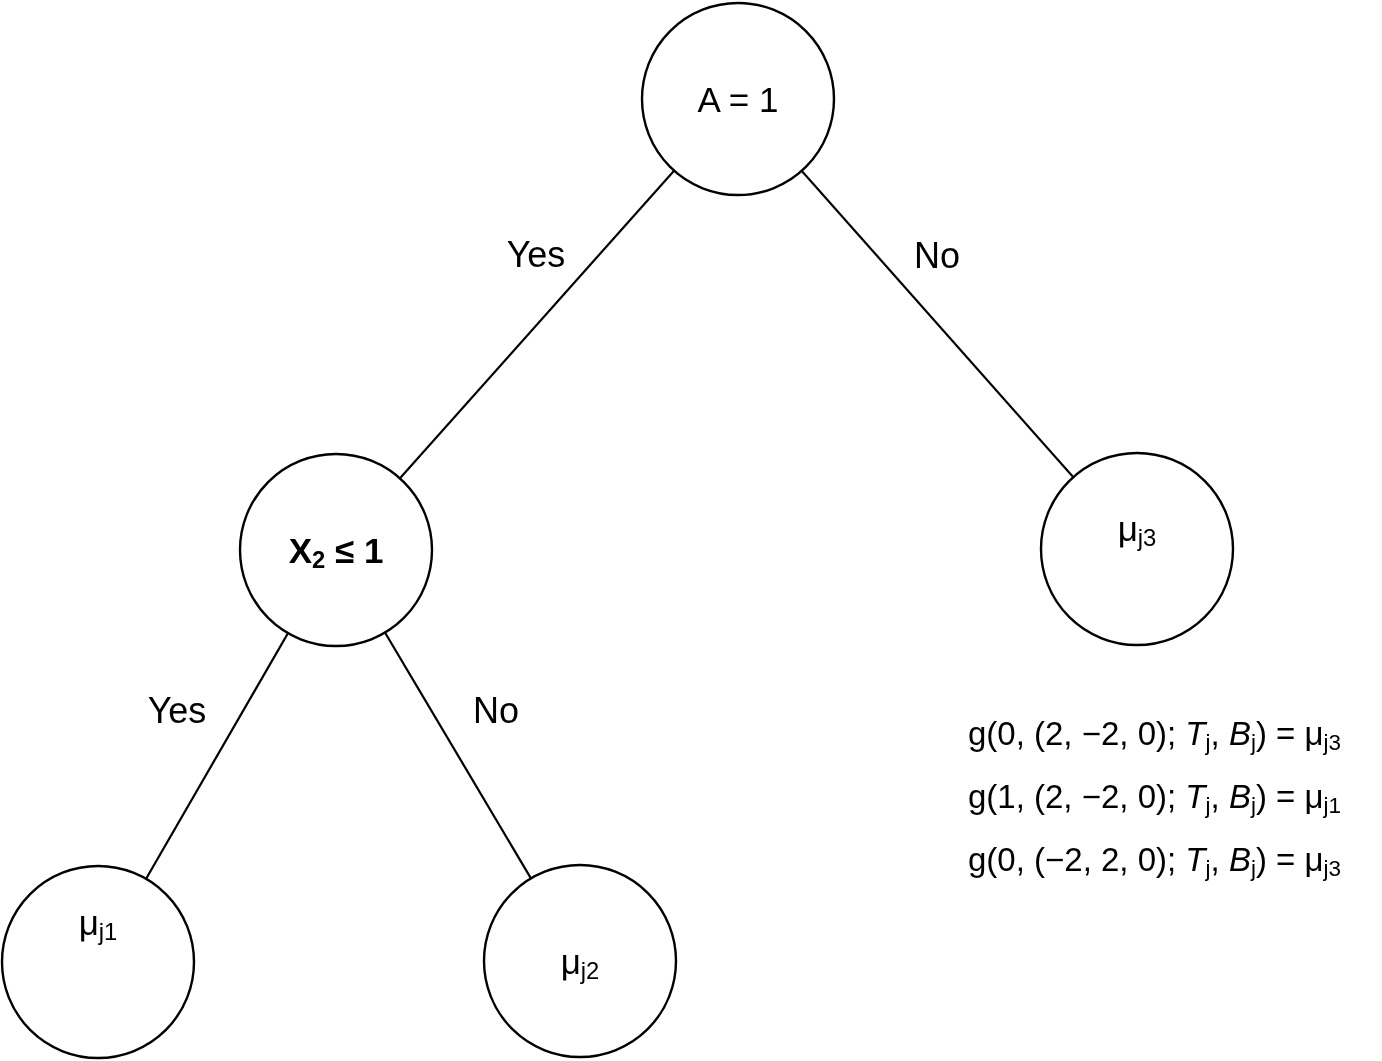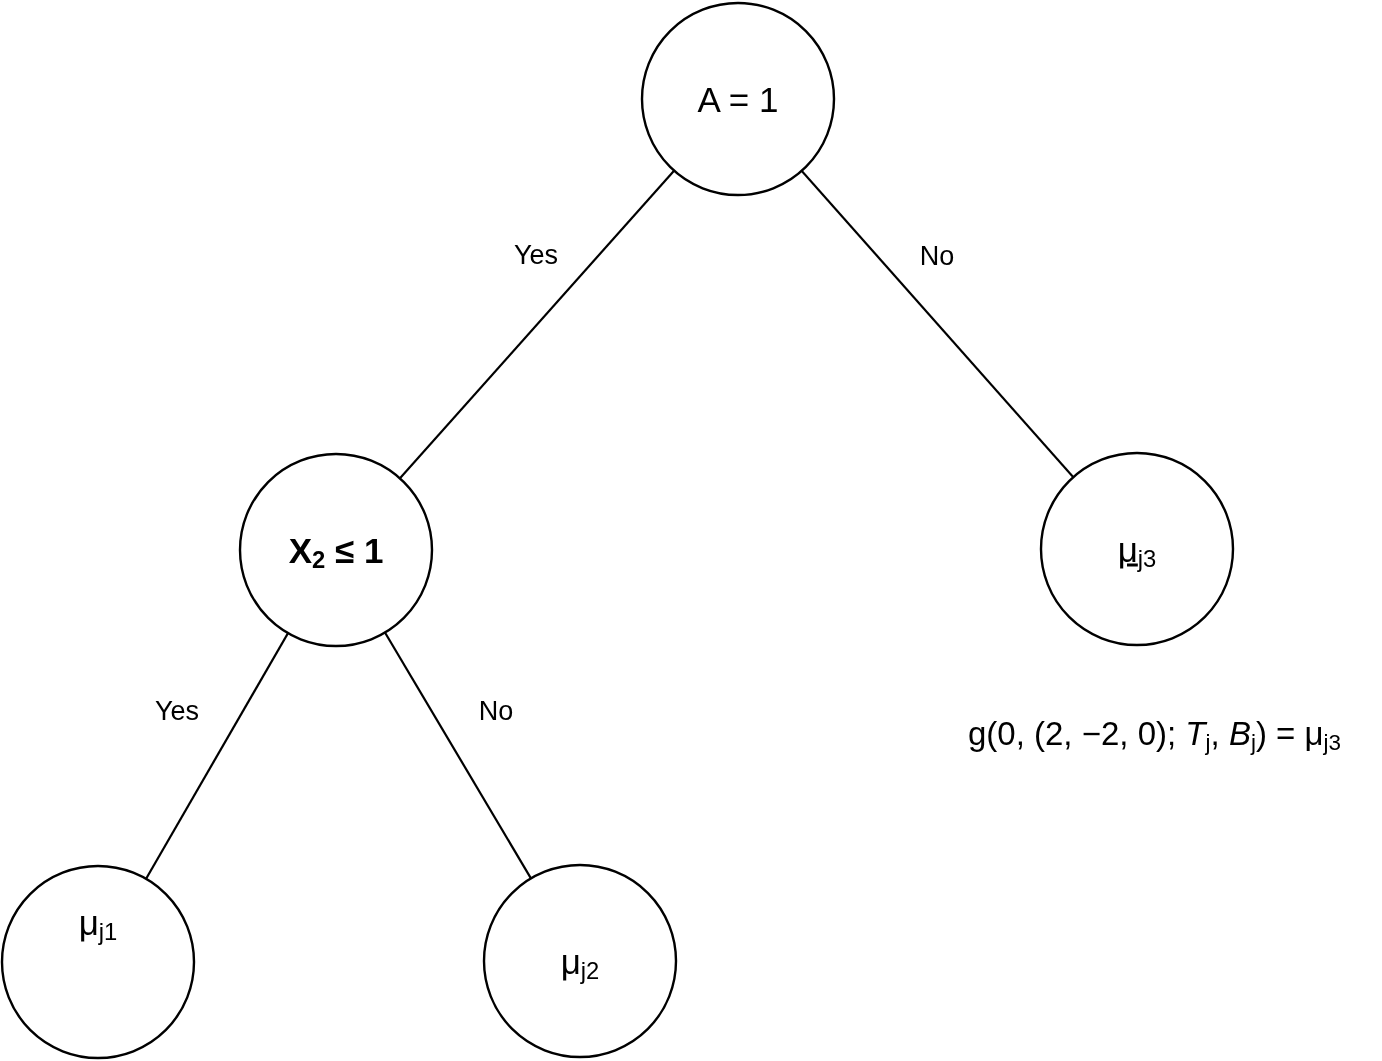--- a/index.html
+++ b/index.html
@@ -27,21 +27,21 @@
   .node-label {
     position: absolute;
     transform: translate(-50%, -50%);
     font-size: 35px;
     white-space: nowrap;
     line-height: 1;
   }
   .edge-label {
     position: absolute;
     transform: translate(-50%, -50%);
-    font-size: 27px;
+    font-size: 36px;
     white-space: nowrap;
     line-height: 1;
   }
   sub.s {
     font-size: 0.68em;
     line-height: 0;
     position: relative;
     top: 0.22em;
     vertical-align: baseline;
   }
@@ -81,39 +81,41 @@
   </svg>
 
   <div class="node-label" style="left:738px; top:99px;">
     <span>A = 1</span>
   </div>
 
   <div class="node-label" style="left:336px; top:550px;font-weight:bold;">
     <span>X</span><sub class="s">2</sub><span> ≤ 1</span>
   </div>
 
-  <div class="node-label" style="left:1137px; top:549px;text-decoration:underline;">
+  <div class="node-label" style="left:1137px; top:528px;">
     <span>μ</span><sub class="s">j3</sub>
   </div>
 
   <div class="node-label" style="left:98px; top:922px;">
     <span>μ</span><sub class="s">j1</sub>
   </div>
 
   <div class="node-label" style="left:580px; top:961px;text-align:right;">
     <span>μ</span><sub class="s">j2</sub>
   </div>
 
   <div class="edge-label" style="left:536px; top:255px;">Yes</div>
   <div class="edge-label" style="left:937px; top:256px;">No</div>
   <div class="edge-label" style="left:177px; top:711px;">Yes</div>
   <div class="edge-label" style="left:496px; top:711px;">No</div>
 
   <div class="equations">
 
     <div class="eq-line"><span>g(0, (2, −2, 0); </span><span class="it">T</span><sub class="s">j</sub><span>, </span><span class="it">B</span><sub class="s">j</sub><span>) = </span><span>μ</span><sub class="s">j3</sub></div>
 
+    <div class="eq-line"><span>g(1, (2, −2, 0); </span><span class="it">T</span><sub class="s">j</sub><span>, </span><span class="it">B</span><sub class="s">j</sub><span>) = </span><span>μ</span><sub class="s">j1</sub></div>
 
+    <div class="eq-line"><span>g(0, (−2, 2, 0); </span><span class="it">T</span><sub class="s">j</sub><span>, </span><span class="it">B</span><sub class="s">j</sub><span>) = </span><span>μ</span><sub class="s">j3</sub></div>
 
 
   </div>
 
 </div>
 
 </body></html>

